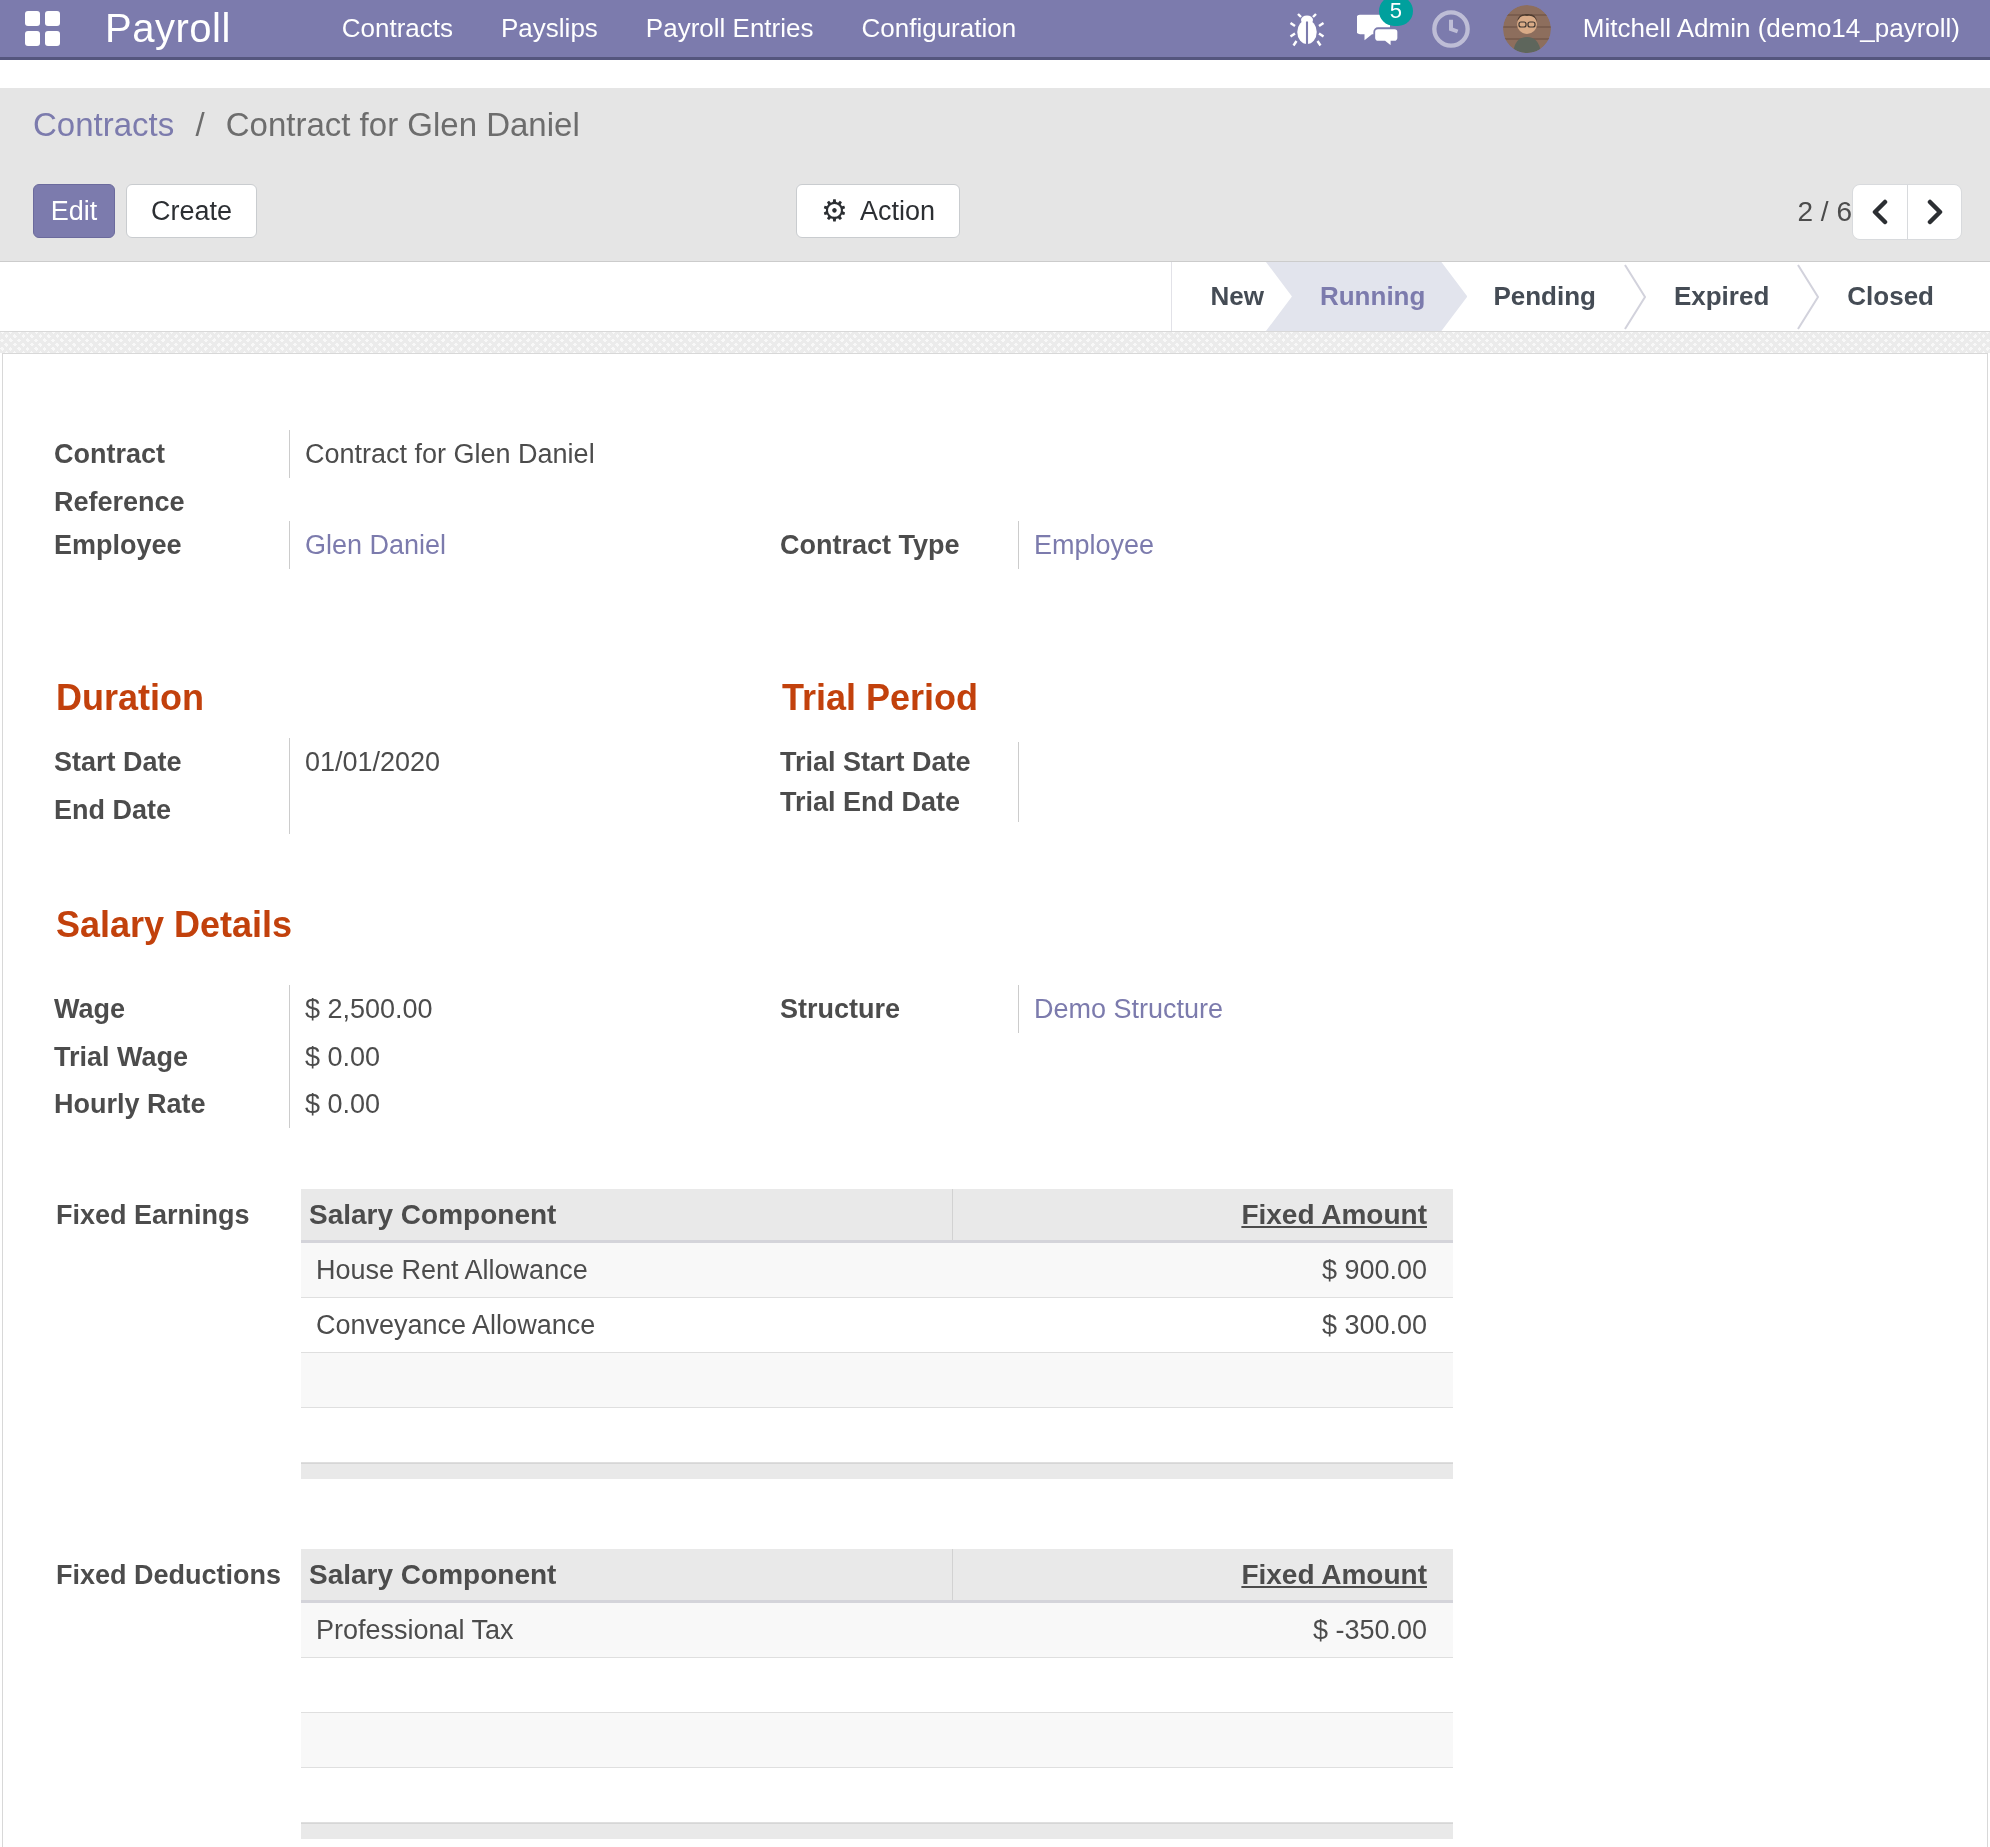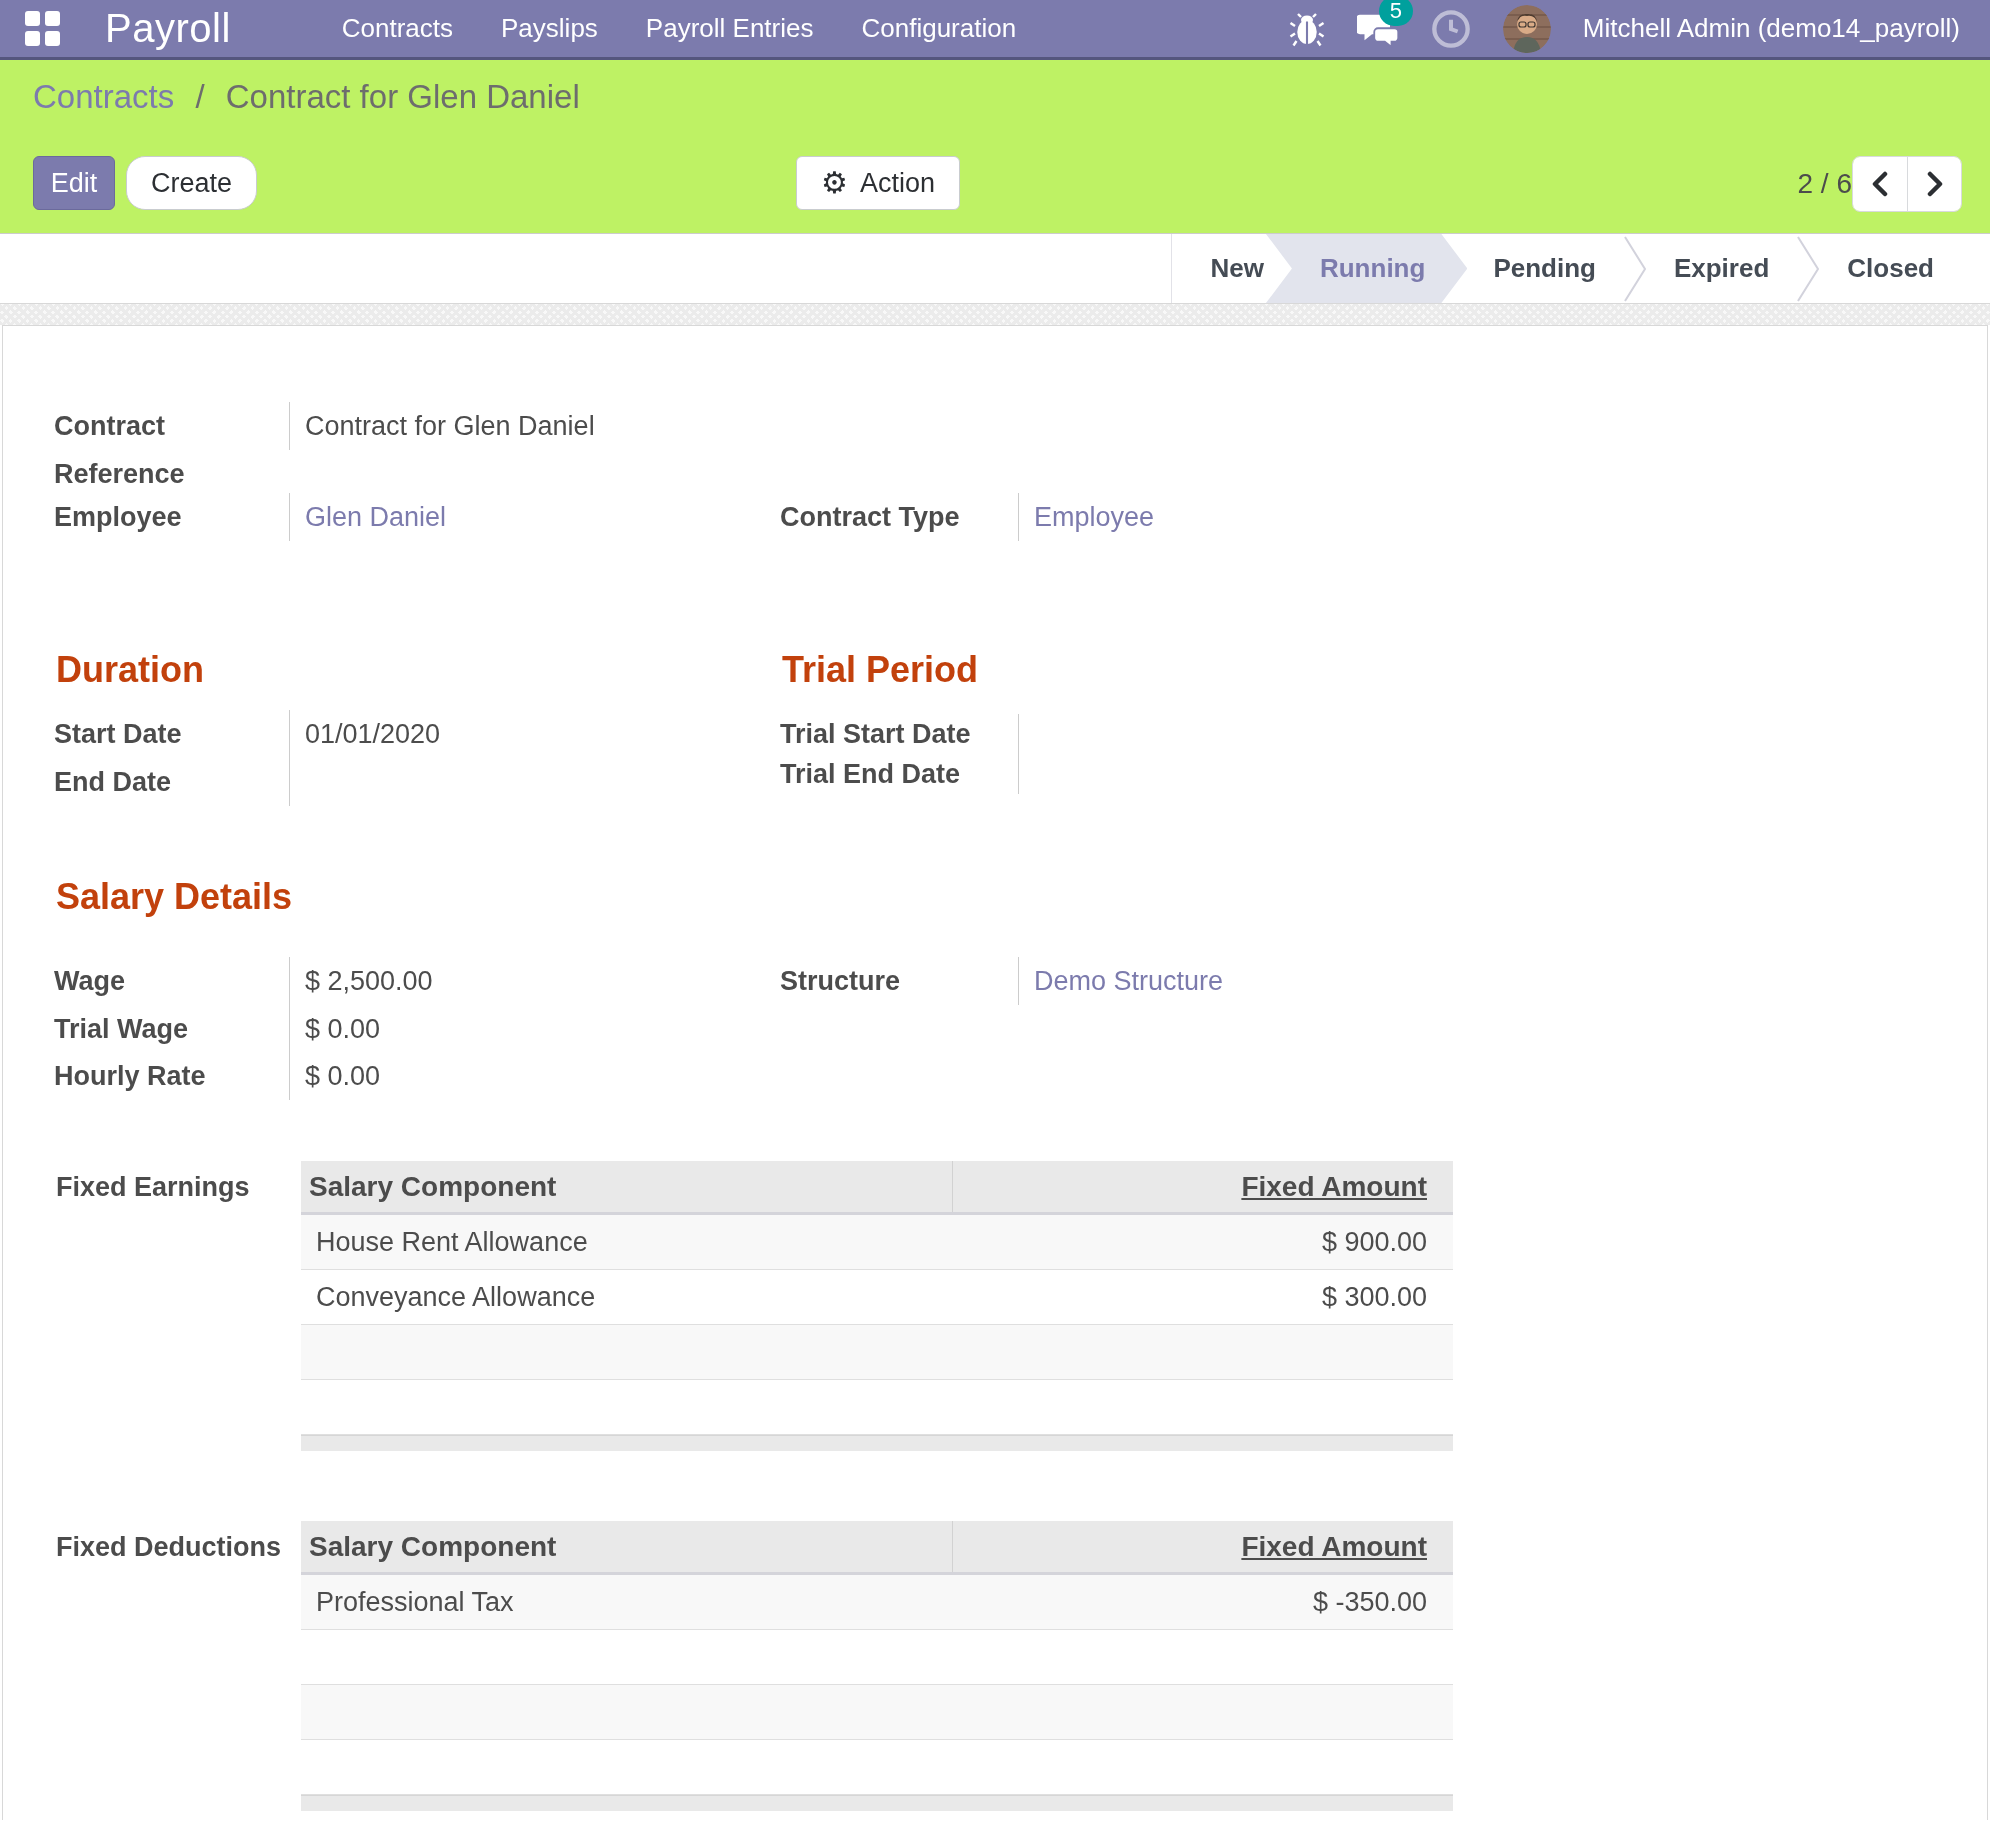--- a/index.html
+++ b/index.html
@@ -16,31 +16,31 @@
   .top-menu { display:flex; margin-left:111px; gap:48px; }
   .menu-item { font-size:26px; cursor:pointer; }
   .systray { margin-left:auto; display:flex; align-items:center; gap:32px; }
   .tray-icon { position:relative; cursor:pointer; display:flex; align-items:center; }
   .badge { position:absolute; top:-14px; left:22px; background:#00a09d; color:#fff;
     font-size:22px; line-height:30px; padding:0 11px; border-radius:16px; }
   .avatar { width:48px; height:48px; border-radius:50%; overflow:hidden; flex:none; cursor:pointer; }
   .user-name { font-size:26px; cursor:pointer; }
 
   
-  .control { position:relative; height:173px; background:#bef264; }
+  .control { position:relative; height:173px; background:#e5e5e5;margin-top:28px; }
   .breadcrumb { position:absolute; top:18px; left:33px; font-size:33px; }
   .bc-link { color:#7c7bad; cursor:pointer; }
   .bc-sep, .bc-current { color:#6d6d6d; }
   .bc-sep { margin:0 12px; }
   .btn { font-size:27px; height:54px; border-radius:6px; display:inline-flex;
     align-items:center; justify-content:center; cursor:pointer; border:1px solid #c9cccf;
     background:#fff; color:#2c2f33; padding:0 24px; }
   .btn-primary { background:#7c7bad; border-color:#6b6a9c; color:#fff; }
   .btn-edit { position:absolute; top:96px; left:33px; width:82px; }
-  .btn-create { position:absolute; top:96px; left:126px;border-radius:19px; }
+  .btn-create { position:absolute; top:96px; left:126px; }
   .btn-action { position:absolute; top:96px; left:796px; }
   .gear { font-size:30px; margin-right:12px; line-height:1; }
   .pager { position:absolute; top:96px; right:28px; display:flex; align-items:center; }
   .pager-count { font-size:28px; color:#4c4c4c; }
   .pager-group { display:flex; border:1px solid #d8dadd; border-radius:8px; overflow:hidden; height:56px; }
   .pager-btn { width:54px; display:flex; align-items:center; justify-content:center;
     background:#fff; cursor:pointer; }
   .pager-btn + .pager-btn { border-left:1px solid #d8dadd; }
 
   

